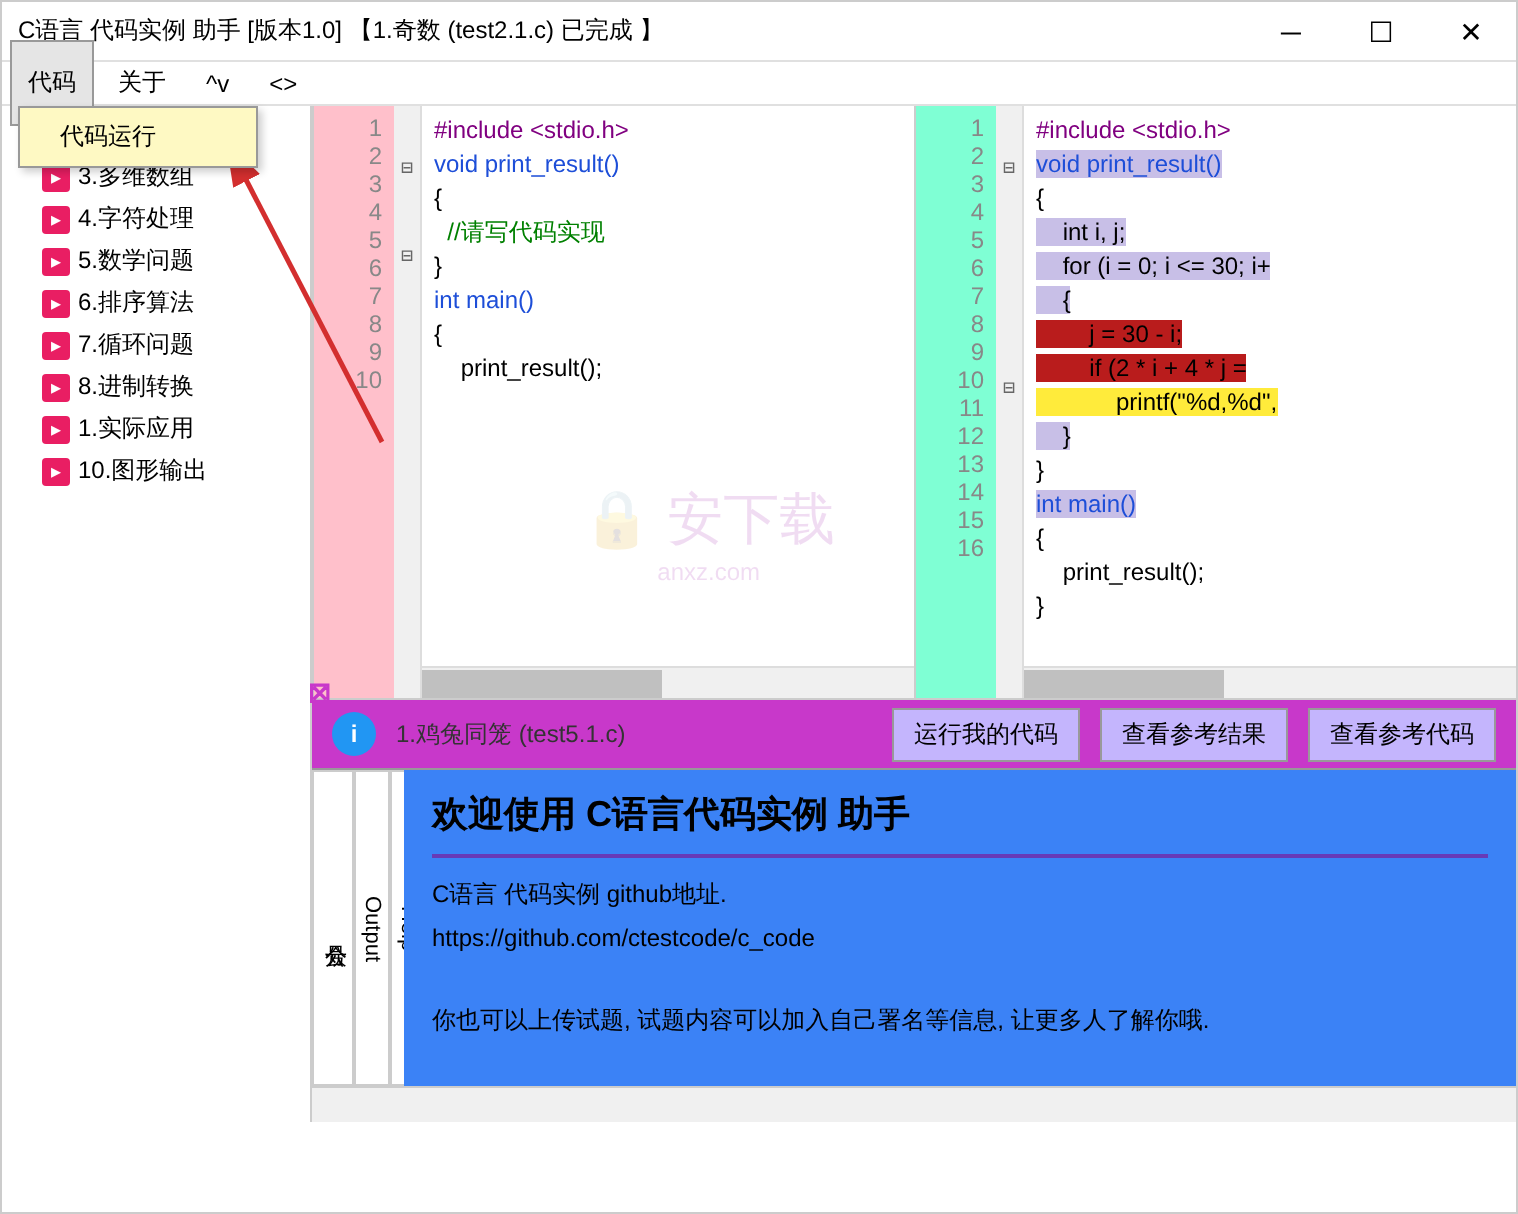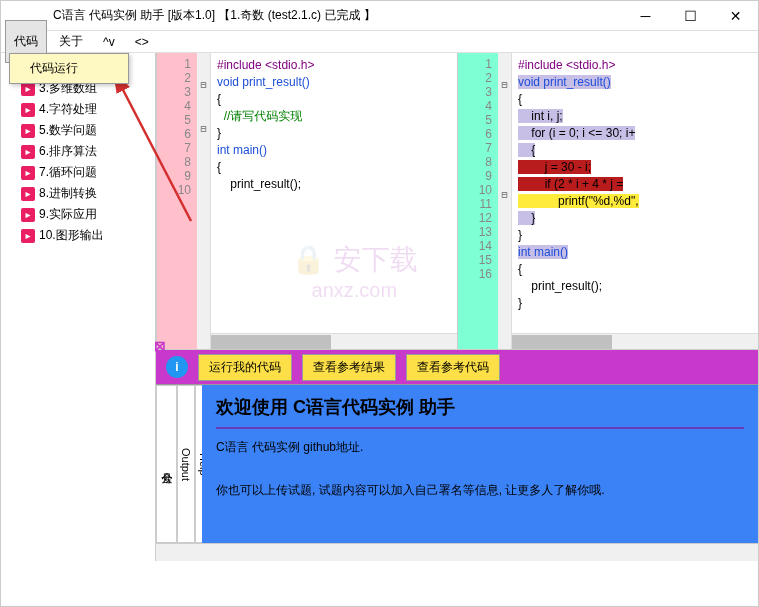--- a/index.html
+++ b/index.html
@@ -1,17 +1,17 @@
 <!DOCTYPE html>
 <html><head>
 <meta charset="utf-8">
 <style>
 * { margin: 0; padding: 0; box-sizing: border-box; font-family: "Microsoft YaHei", sans-serif; }
 body { width: 759px; height: 607px; background: #fff; border: 1px solid #ccc; overflow: hidden; position: relative; }
-.titlebar { height: 30px; display: flex; align-items: center; justify-content: space-between; padding: 0 0 0 8px; font-size: 12px; border-bottom: 1px solid #e0e0e0; margin-left: 44px; }
+.titlebar { height: 30px; display: flex; align-items: center; justify-content: space-between; padding: 0 0 0 8px; font-size: 12px; border-bottom: 1px solid #e0e0e0; }
 .titlebar-buttons { display: flex; }
 .titlebar-btn { width: 45px; height: 30px; display: flex; align-items: center; justify-content: center; font-size: 14px; }
 .menubar { height: 22px; display: flex; align-items: center; padding: 0 4px; font-size: 12px; border-bottom: 1px solid #e0e0e0; gap: 4px; }
 .menu-item { padding: 12px 8px; cursor: pointer; }
 .menu-item.active { background: #e5e5e5; border: 1px solid #999; }
 .dropdown { position: absolute; top: 52px; left: 8px; background: #fef9c3; border: 1px solid #999; box-shadow: 2px 2px 4px rgba(0,0,0,0.2); z-index: 100; min-width: 120px; }
 .dropdown-item { padding: 6px 20px; font-size: 12px; cursor: pointer; }
 .main-area { display: flex; height: 508px; }
 .sidebar { width: 155px; border-right: 1px solid #ccc; padding: 4px 2px; overflow: hidden; }
 .tree-item { display: flex; align-items: center; font-size: 12px; padding: 2px 0 2px 18px; cursor: pointer; }
@@ -28,21 +28,21 @@
 .inc { color: #800080; }
 .cmt { color: #008000; }
 .hl-purple { background: #c8bfe7; }
 .hl-cyan { background: #b91c1c; }
 .hl-yellow { background: #ffeb3b; color: #000; }
 .scrollbar-h { position: absolute; bottom: 0; left: 54px; right: 0; height: 16px; background: #f0f0f0; border-top: 1px solid #ddd; }
 .scrollbar-thumb { position: absolute; height: 14px; background: #c0c0c0; top: 1px; }
 .panel-header { height: 34px; background: #c838ca; display: flex; align-items: center; padding: 0 10px; gap: 10px; position: relative; }
 .panel-header .info-icon { width: 22px; height: 22px; border-radius: 50%; background: #2196f3; color: #fff; display: flex; align-items: center; justify-content: center; font-size: 12px; font-weight: bold; }
 .panel-title { color: #333; font-size: 12px; flex: 1; }
-.panel-btn { background: #fde047; border: 1px solid #999; padding: 4px 10px; font-size: 12px; cursor: pointer; }
+.panel-btn { background: #c4b5fd; border: 1px solid #999; padding: 4px 10px; font-size: 12px; cursor: pointer; }
 .close-x { position: absolute; top: -12px; left: -2px; color: #c838ca; font-size: 14px; font-weight: bold; }
 .bottom-panel { display: flex; height: 160px; border-top: 1px solid #999; }
 .tabs-vertical { width: 46px; display: flex; flex-direction: row; background: #f0f0f0; }
 .vtab { writing-mode: vertical-rl; text-orientation: mixed; padding: 8px 2px; font-size: 11px; border: 1px solid #ccc; background: #fff; cursor: pointer; text-align: center; }
 .welcome { flex: 1; background: #3b82f6; padding: 10px 14px; color: #000; font-size: 12px; overflow: hidden; position: relative; }
 .welcome h2 { color: #000; font-size: 18px; margin-bottom: 8px; font-weight: bold; }
 .welcome-divider { border-top: 2px solid #673ab7; margin: 6px 0 10px 0; }
 .welcome p { margin: 6px 0; font-size: 12px; }
 .welcome a { color: #000; text-decoration: none; }
 .arrow-svg { position: absolute; top: 70px; left: 110px; z-index: 50; pointer-events: none; }
@@ -76,21 +76,21 @@
   <defs>
       <marker id="ah" markerWidth="10" markerHeight="10" refX="2" refY="3" orient="auto">
         <path d="M0,0 L0,6 L9,3 z" fill="#d32f2f"></path>
       </marker>
     </defs>
   <line x1="80" y1="150" x2="10" y2="15" stroke="#d32f2f" stroke-width="2.5" marker-end="url(#ah)"></line>
 </svg>
 
 <div class="watermark">
   <div>🔒 <span>安下载</span></div>
-  <div style="font-size:20px">anxz.com</div>
+  <div style="font-size:12px">anxz.com</div>
 </div>
 
 <div class="main-area">
   <div class="sidebar">
     <div class="tree-item">
         <span class="tree-icon">▸</span>
         <span>2.特殊数字</span>
       </div>
     <div class="tree-item">
         <span class="tree-icon">▸</span>
@@ -111,21 +111,21 @@
     <div class="tree-item">
         <span class="tree-icon">▸</span>
         <span>7.循环问题</span>
       </div>
     <div class="tree-item">
         <span class="tree-icon">▸</span>
         <span>8.进制转换</span>
       </div>
     <div class="tree-item">
         <span class="tree-icon">▸</span>
-        <span>9.实际应用</span>
+        <span>1.实际应用</span>
       </div>
     <div class="tree-item">
         <span class="tree-icon">▸</span>
         <span>10.图形输出</span>
       </div>
   </div>
 
   <div class="content">
     <div class="editors">
 
@@ -195,35 +195,37 @@
         <div class="scrollbar-h">
             <div class="scrollbar-thumb" style="left:0;width:100px"></div>
           </div>
       </div>
     </div>
 
     <div style="position:relative">
       <span class="close-x">⊠</span>
       <div class="panel-header">
         <div class="info-icon">i</div>
+        <span class="panel-title">1.鸡兔同笼 (test5.1.c)</span>
         <button class="panel-btn">运行我的代码</button>
         <button class="panel-btn">查看参考结果</button>
         <button class="panel-btn">查看参考代码</button>
       </div>
     </div>
 
     <div class="bottom-panel">
       <div class="tabs-vertical">
         <div class="vtab">公众号</div>
         <div class="vtab">Output</div>
         <div class="vtab">Help</div>
       </div>
       <div class="welcome">
         <h2>欢迎使用 C语言代码实例 助手</h2>
         <div class="welcome-divider"></div>
         <p>C语言 代码实例 github地址.</p>
+        <p><a>https://github.com/ctestcode/c_code</a></p>
         <br>
         <p>你也可以上传试题, 试题内容可以加入自己署名等信息, 让更多人了解你哦.</p>
       </div>
     </div>
     <div class="statusbar"></div>
   </div>
 </div>
 
 </body></html>

